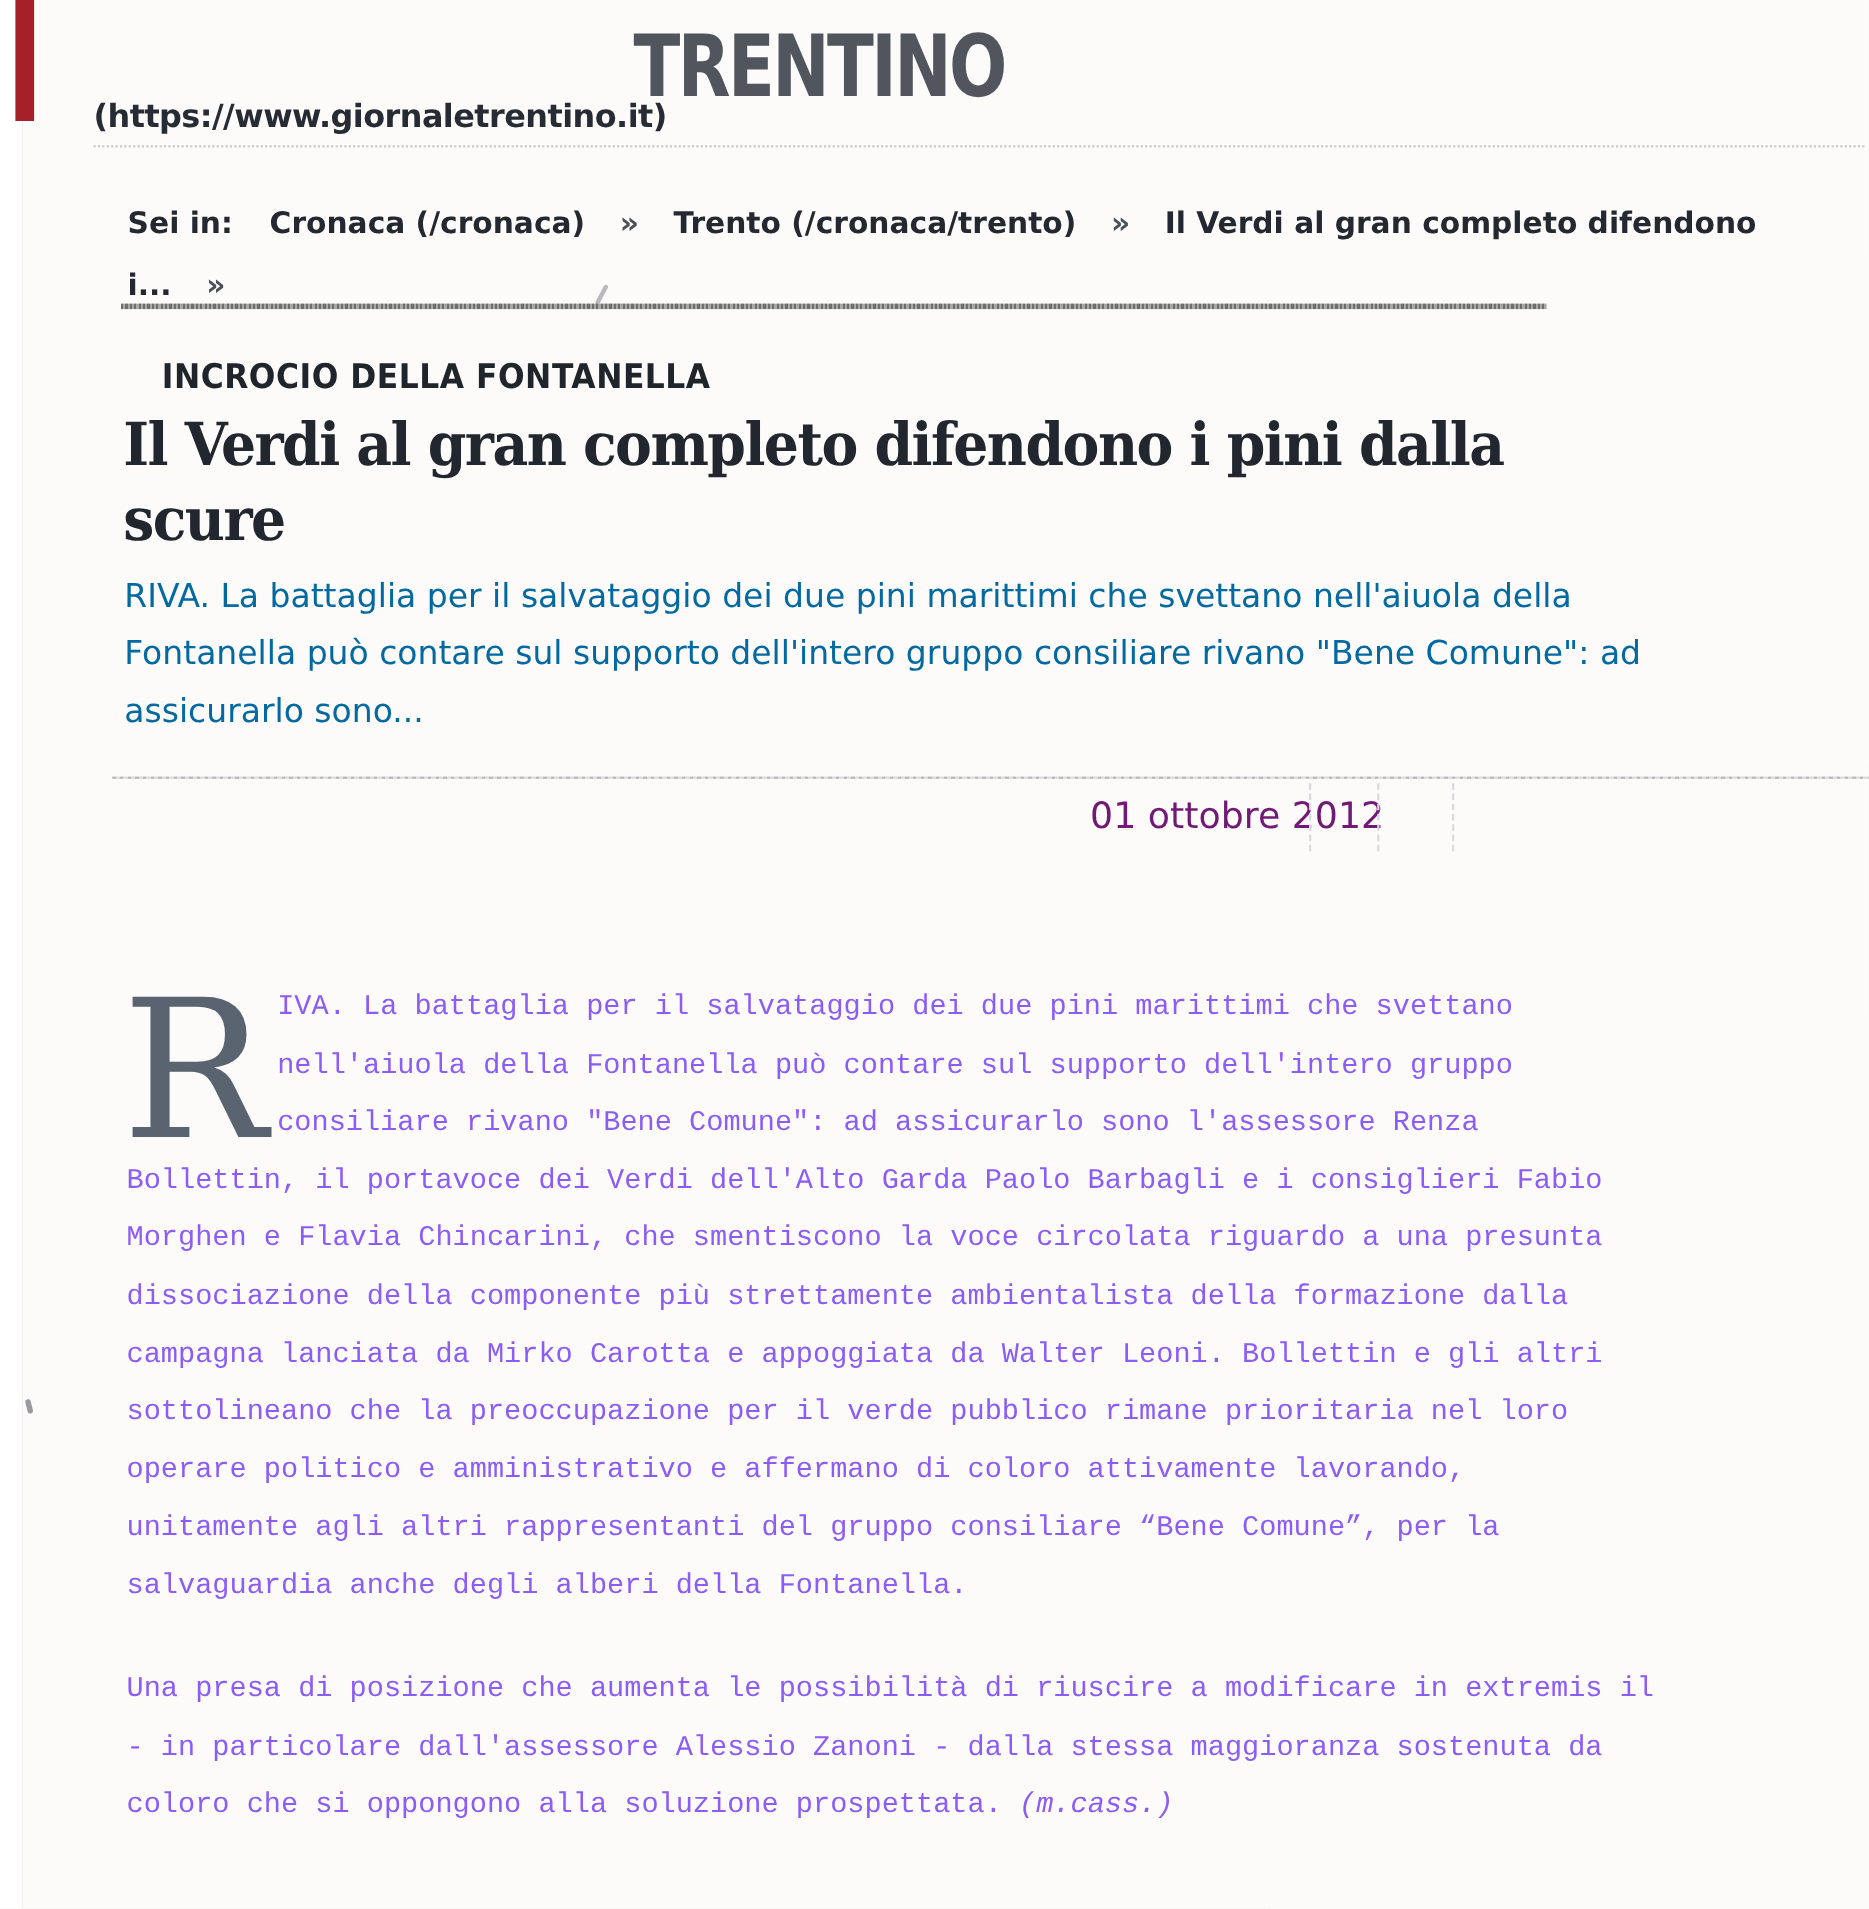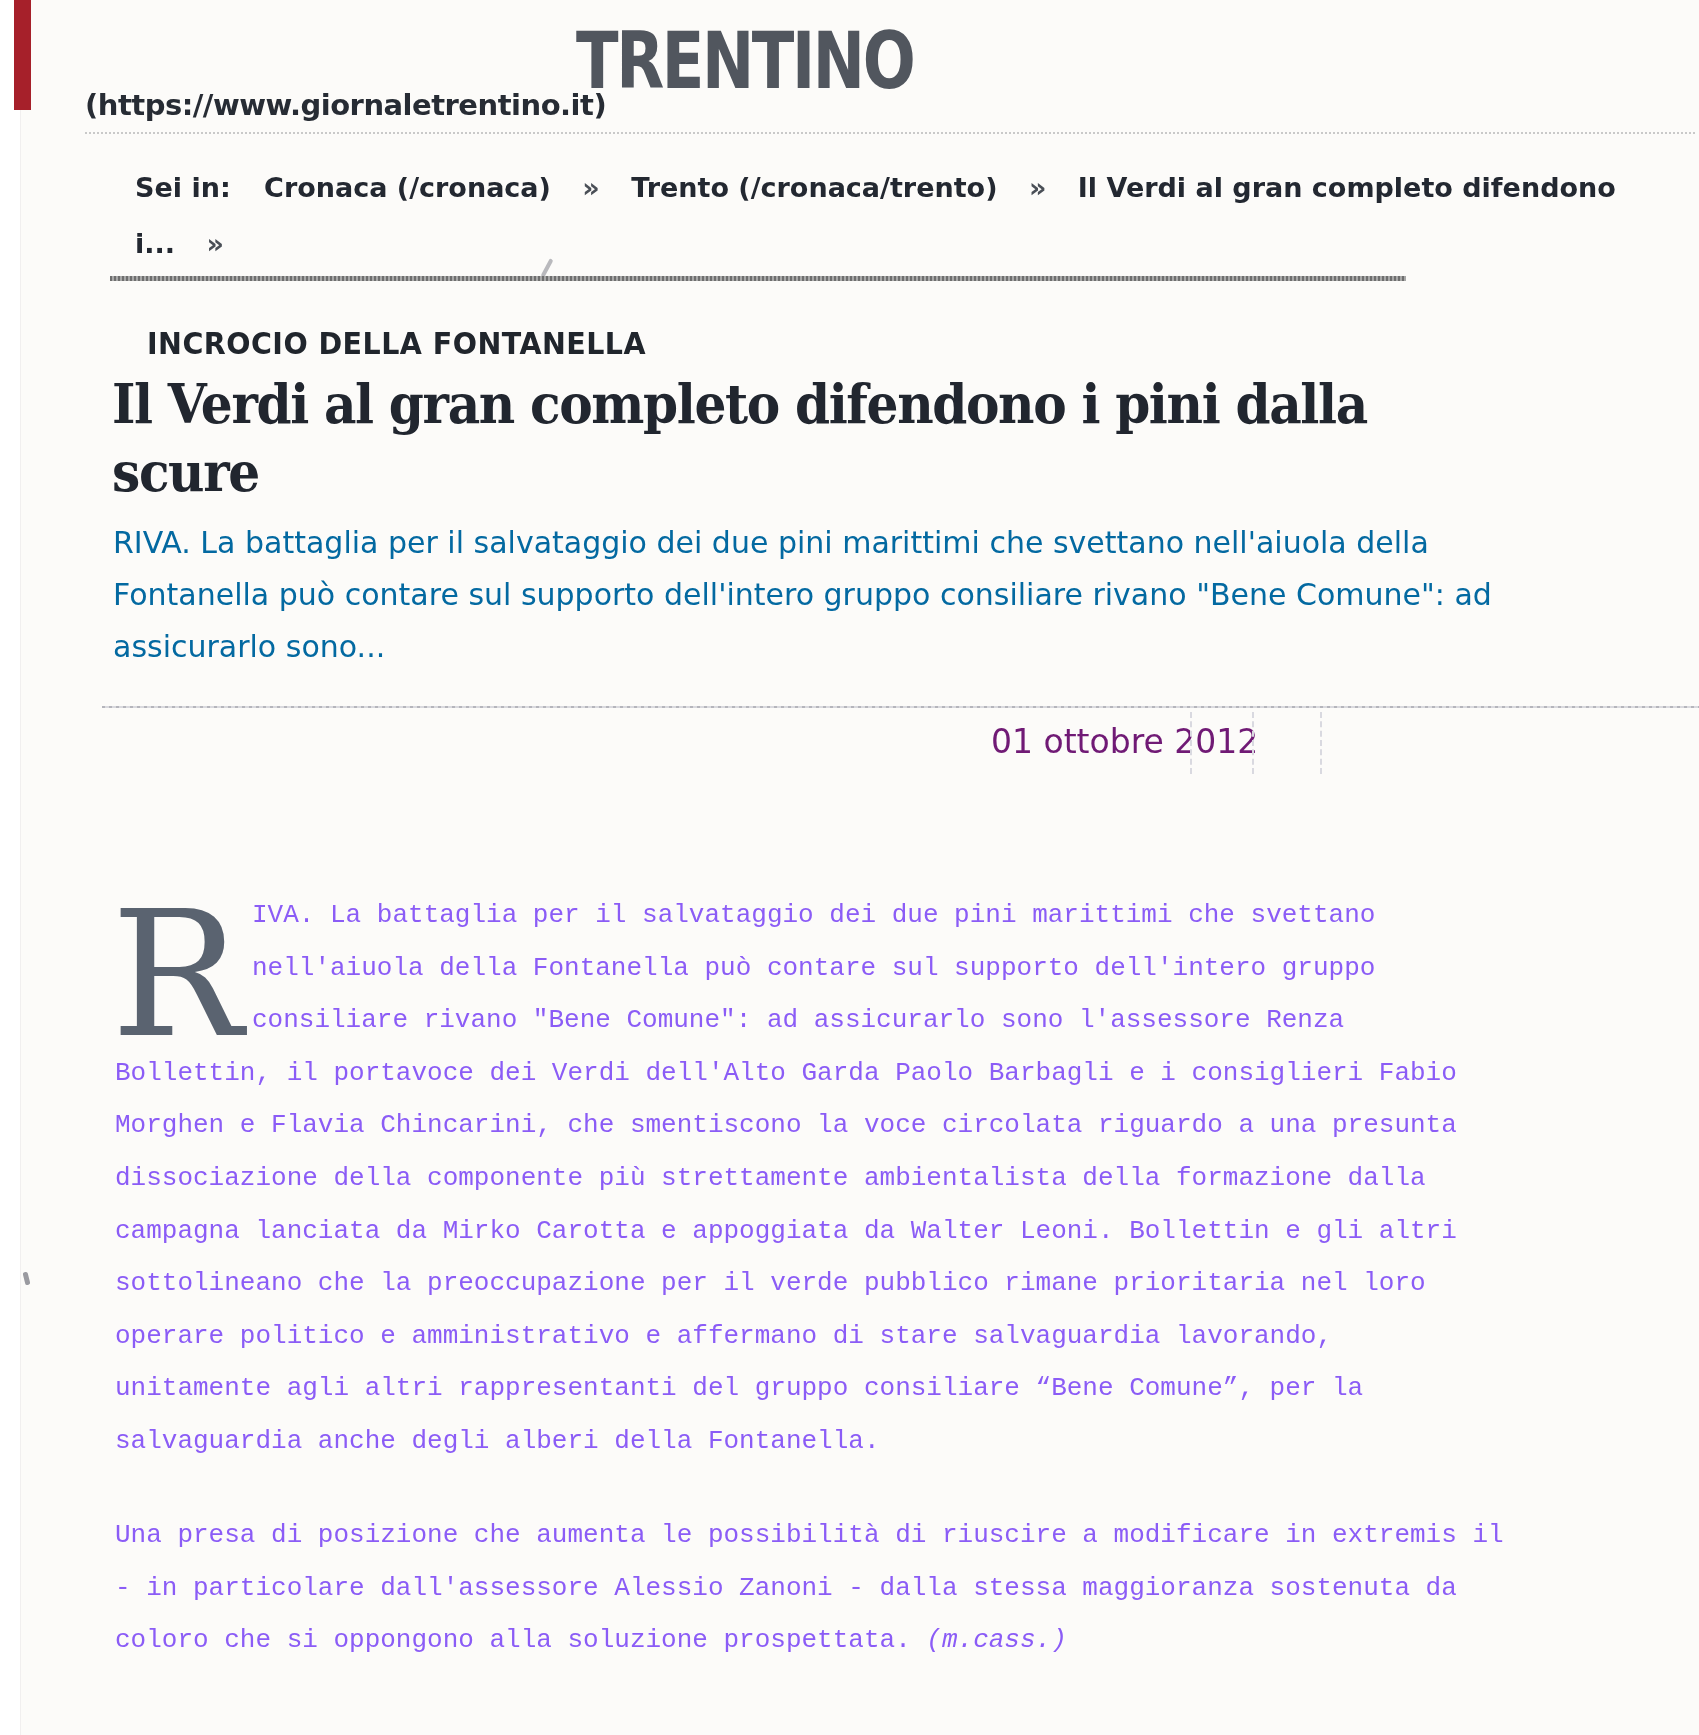--- a/index.html
+++ b/index.html
@@ -26,21 +26,21 @@
     transform:scaleX(.8);transform-origin:left top;
     white-space:nowrap;text-decoration:none;
   }
   .site-url{
     position:absolute;left:85px;top:88px;
     font-weight:bold;font-size:29px;letter-spacing:-.5px;
     color:#272c34;white-space:nowrap;text-decoration:none;
   }
   .dotted-rule{position:absolute;left:85px;top:132px;width:1610px;border-top:2px dotted #c9c9c9;}
 
-  .bc-row{position:absolute;left:135px;font-weight:bold;font-size:27px;color:#232831;white-space:nowrap;}
+  .bc-row{position:absolute;left:116px;font-weight:bold;font-size:27px;color:#232831;white-space:nowrap;margin-top:16px;}
   .bc-row1{top:172px;}
   .bc-row2{top:228px;}
   .bc-prefix{margin-right:24px;}
   .bc-link{text-decoration:none;color:#232831;}
   .bc-sep{color:#4a4f57;margin:0 22px;}
   .rule-heavy{
     position:absolute;left:110px;top:276px;width:1296px;height:5px;
     background:repeating-linear-gradient(90deg,#6e6e6e 0 2px,#a8a8a8 2px 4px);
   }
 
@@ -143,21 +143,21 @@
 
   <div class="bodytext para1">
     <div class="indented">IVA. La battaglia per il salvataggio dei due pini marittimi che svettano</div>
     <div class="indented">nell'aiuola della Fontanella può contare sul supporto dell'intero gruppo</div>
     <div class="indented">consiliare rivano "Bene Comune": ad assicurarlo sono l'assessore Renza</div>
     <div>Bollettin, il portavoce dei Verdi dell'Alto Garda Paolo Barbagli e i consiglieri Fabio</div>
     <div>Morghen e Flavia Chincarini, che smentiscono la voce circolata riguardo a una presunta</div>
     <div>dissociazione della componente più strettamente ambientalista della formazione dalla</div>
     <div>campagna lanciata da Mirko Carotta e appoggiata da Walter Leoni. Bollettin e gli altri</div>
     <div>sottolineano che la preoccupazione per il verde pubblico rimane prioritaria nel loro</div>
-    <div>operare politico e amministrativo e affermano di stare salvaguardia lavorando,</div>
+    <div>operare politico e amministrativo e affermano di coloro attivamente lavorando,</div>
     <div>unitamente agli altri rappresentanti del gruppo consiliare “Bene Comune”, per la</div>
     <div>salvaguardia anche degli alberi della Fontanella.</div>
   </div>
 
   <div class="bodytext para2">
     <div>Una presa di posizione che aumenta le possibilità di riuscire a modificare in extremis il</div>
     <div>- in particolare dall'assessore Alessio Zanoni - dalla stessa maggioranza sostenuta da</div>
     <div>
       <span>coloro che si oppongono alla soluzione prospettata. </span><span class="sig">(m.cass.)</span>
     </div>

